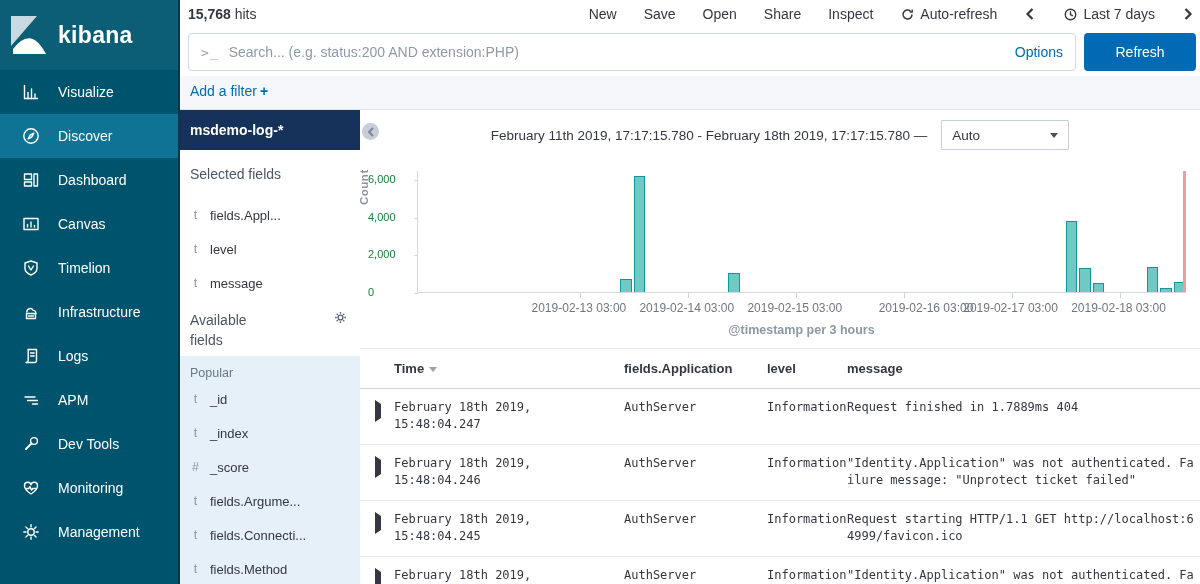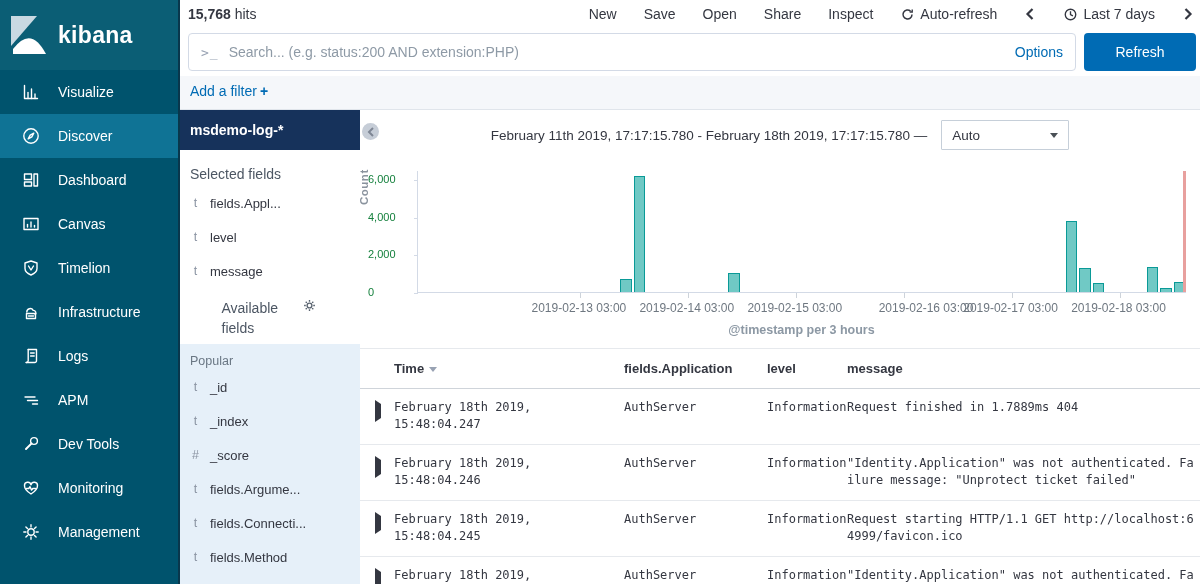--- a/index.html
+++ b/index.html
@@ -38,25 +38,25 @@
   .refresh-btn{position:absolute;left:904px;top:33px;width:112px;height:38px;background:var(--accent);color:#fff;font-size:14px;border:none;border-radius:4px;display:flex;align-items:center;justify-content:center;cursor:pointer}
 
   
   .filter-band{position:absolute;left:180px;top:76px;width:1020px;height:34px;background:var(--band-bg);border-bottom:1px solid #E0E5EB}
   .add-filter{position:absolute;left:10px;top:7px;color:var(--accent);font-size:14px;cursor:pointer}
   .add-filter .plus{font-weight:700;margin-left:3px}
 
   
   .field-sidebar{position:absolute;left:180px;top:110px;width:180px;height:474px;background:#fff;display:flex;flex-direction:column}
   .index-header{height:40px;background:var(--index-head);color:#fff;font-weight:700;font-size:14px;display:flex;align-items:center;padding-left:10px;flex:0 0 40px;cursor:pointer}
-  .section-title{margin:16px 10px 4px;font-size:14px;color:#4C5663}
+  .section-title{margin:16px 10px 16px;font-size:14px;color:#4C5663}
   .field-item{height:34px;display:flex;align-items:center;padding-left:10px;gap:9px;cursor:pointer}
   .field-item .ftype{width:11px;color:#8A93A2;font-size:12.5px;text-align:center}
   .field-item .fname{font-size:13px;color:var(--text)}
-  .avail-row{display:flex;justify-content:center;align-items:flex-start;padding:10px 12px 6px 10px}
+  .avail-row{display:flex;justify-content:space-between;align-items:flex-start;padding:10px 12px 6px 10px}
   .avail-row .t{font-size:14px;color:#4C5663;line-height:20px;width:80px}
   .gear-sm{width:15px;height:15px;color:#5A6470;cursor:pointer}
   .gear-sm svg{width:15px;height:15px;display:block}
   .popular{background:var(--popular-bg);flex:1;padding-top:6px}
   .popular-title{font-size:12.5px;color:#6A7784;padding:4px 0 2px 10px}
 
   
   .content{position:absolute;left:360px;top:110px;width:840px;height:474px;background:#fff}
   .collapse-btn{position:absolute;left:2px;top:13px;width:17px;height:17px;border-radius:50%;background:#C6CDD7;display:flex;align-items:center;justify-content:center;cursor:pointer;color:#7E8694}
   .chart-head{position:absolute;left:0;top:10px;width:100%;height:30px;display:flex;align-items:center;justify-content:center;gap:14px}

